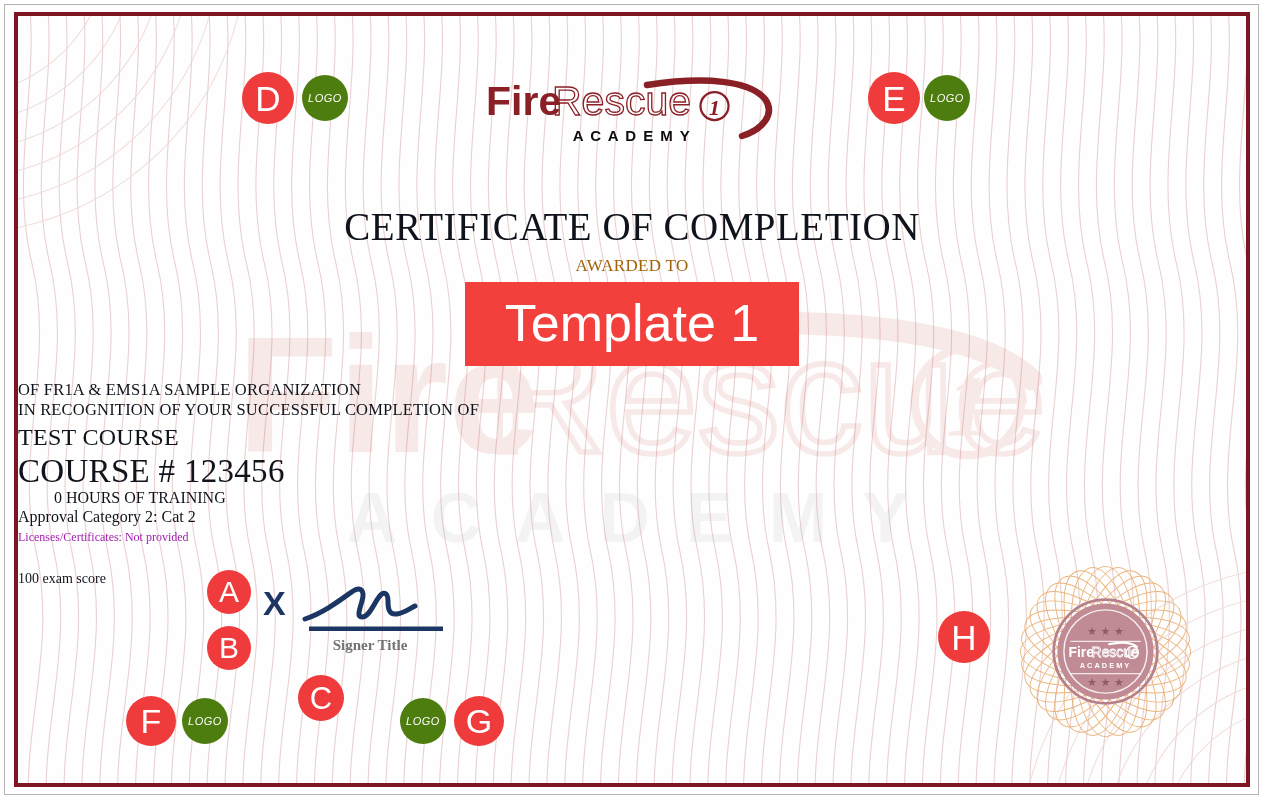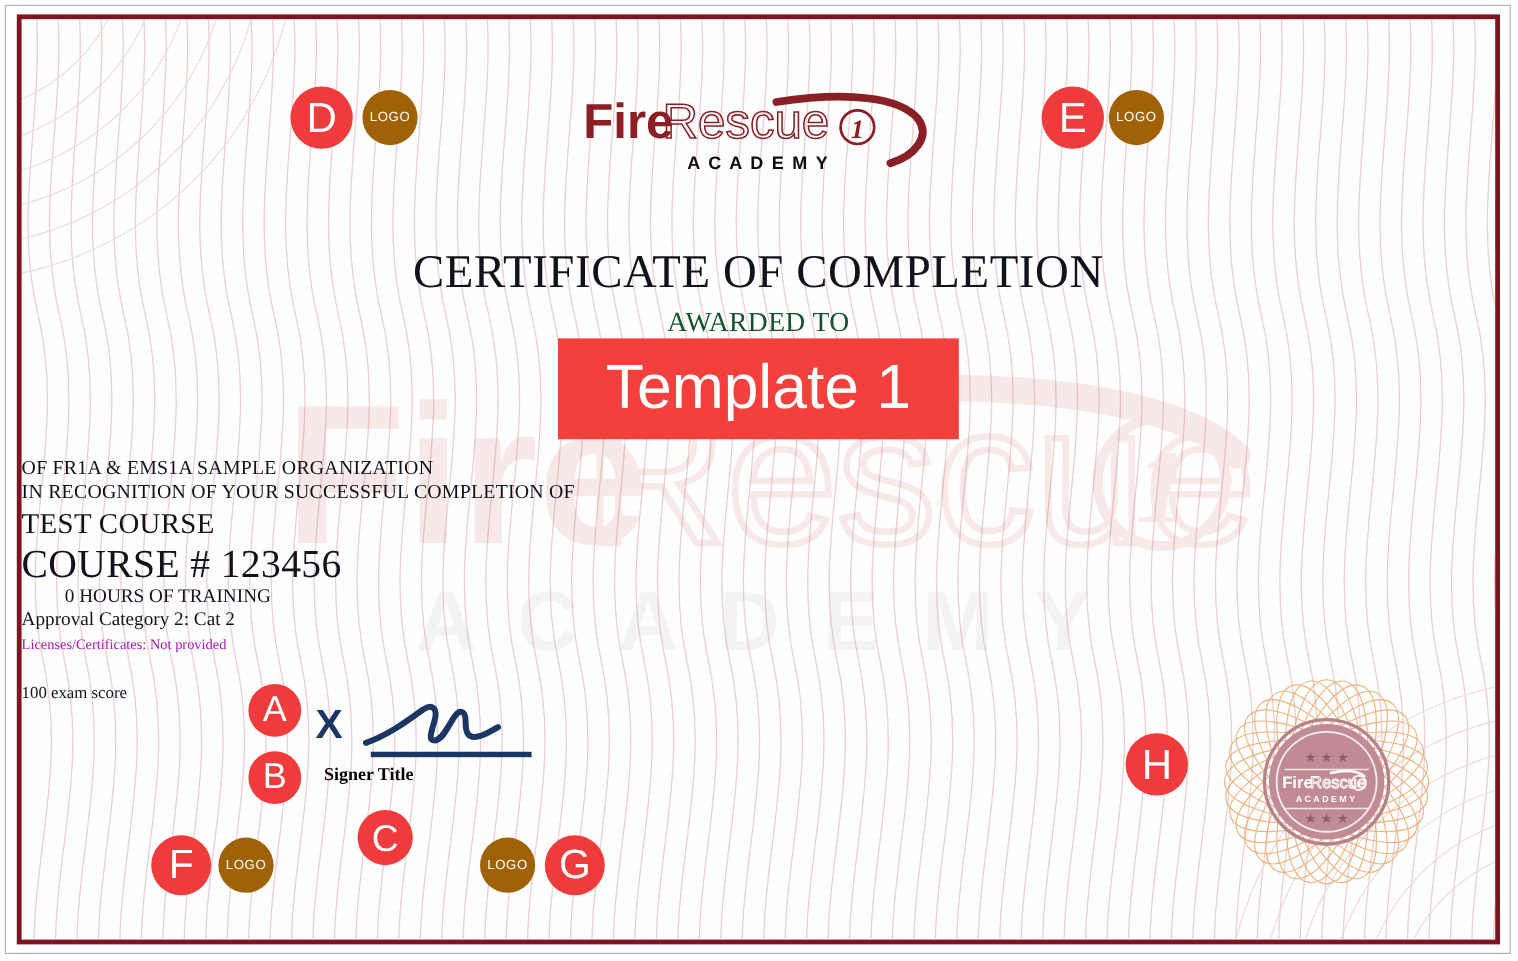--- a/index.html
+++ b/index.html
@@ -81,22 +81,22 @@
     font-size: 39px;
     letter-spacing: 0.5px;
     color: #10131c;
     font-family: "Liberation Serif", "DejaVu Serif", serif;
   }
   .awarded-to {
     position: absolute;
     left: 0; right: 0;
     top: 240px;
     text-align: center;
-    font-size: 23px;
-    color: #14532d;
+    font-size: 17px;
+    color: #a16207;
     letter-spacing: 0.3px;
   }
 
   
   .recipient-wrap {
     position: absolute;
     left: 0; right: 0;
     top: 266px;
     text-align: center;
   }
@@ -139,24 +139,24 @@
   .sig-mark { position: relative; height: 52px; width: 200px; }
   .signer-name {
     text-align: center;
     font-size: 25px;
     color: #8a2028;
     line-height: 30px;
     width: 200px;
     margin-left: 9px;
   }
   .signer-title {
-    text-align: left;
+    text-align: center;
     font-size: 15px;
     font-weight: bold;
-    color: #000000;
+    color: #737373;
     line-height: 20px;
     width: 200px;
     margin-left: 9px;
   }
 
   
   .seal {
     position: absolute;
     left: 995px;
     top: 543px;
@@ -175,28 +175,29 @@
     align-items: center;
     justify-content: center;
     line-height: 1;
     z-index: 40;
   }
 
   
   .logo-ph {
     position: absolute;
     border-radius: 50%;
-    background: #a16207;
+    background: #4d7c0f;
     color: #ffffff;
     font-family: "Liberation Sans", "DejaVu Sans", sans-serif;
     display: flex;
     align-items: center;
     justify-content: center;
     letter-spacing: 0.5px;
     z-index: 35;
+    font-style: italic;
   }
 </style>
 </head>
 <body>
 
 <div id="page">
 
   <div class="page-edge"></div>
 
   <div class="cert-frame">

